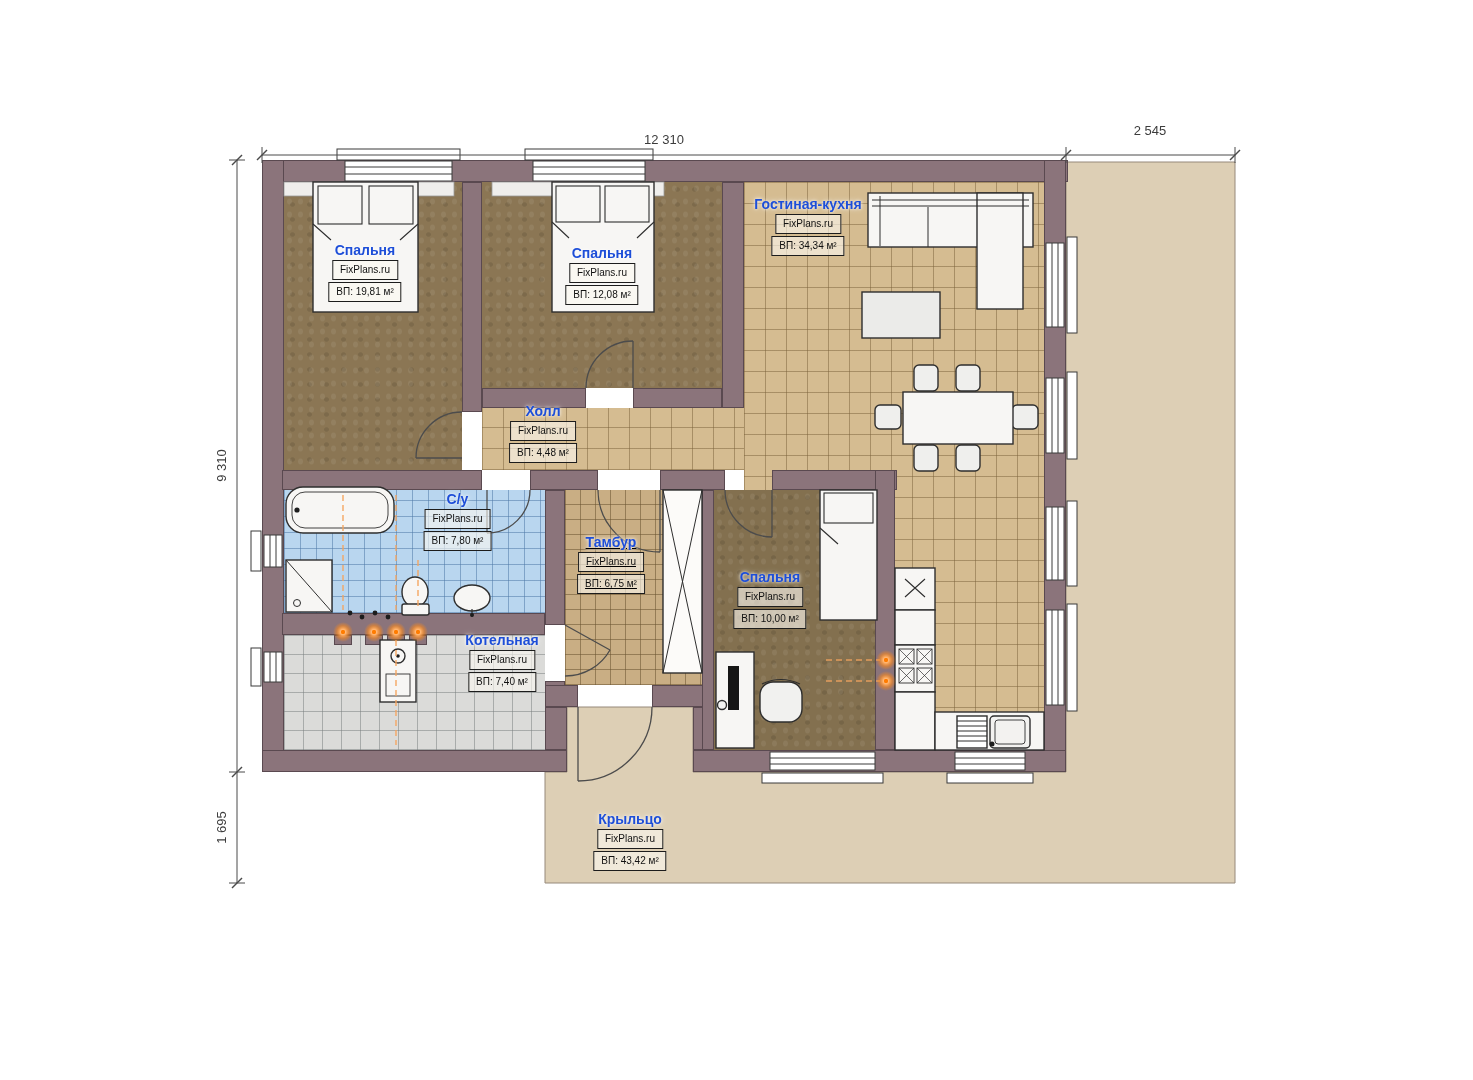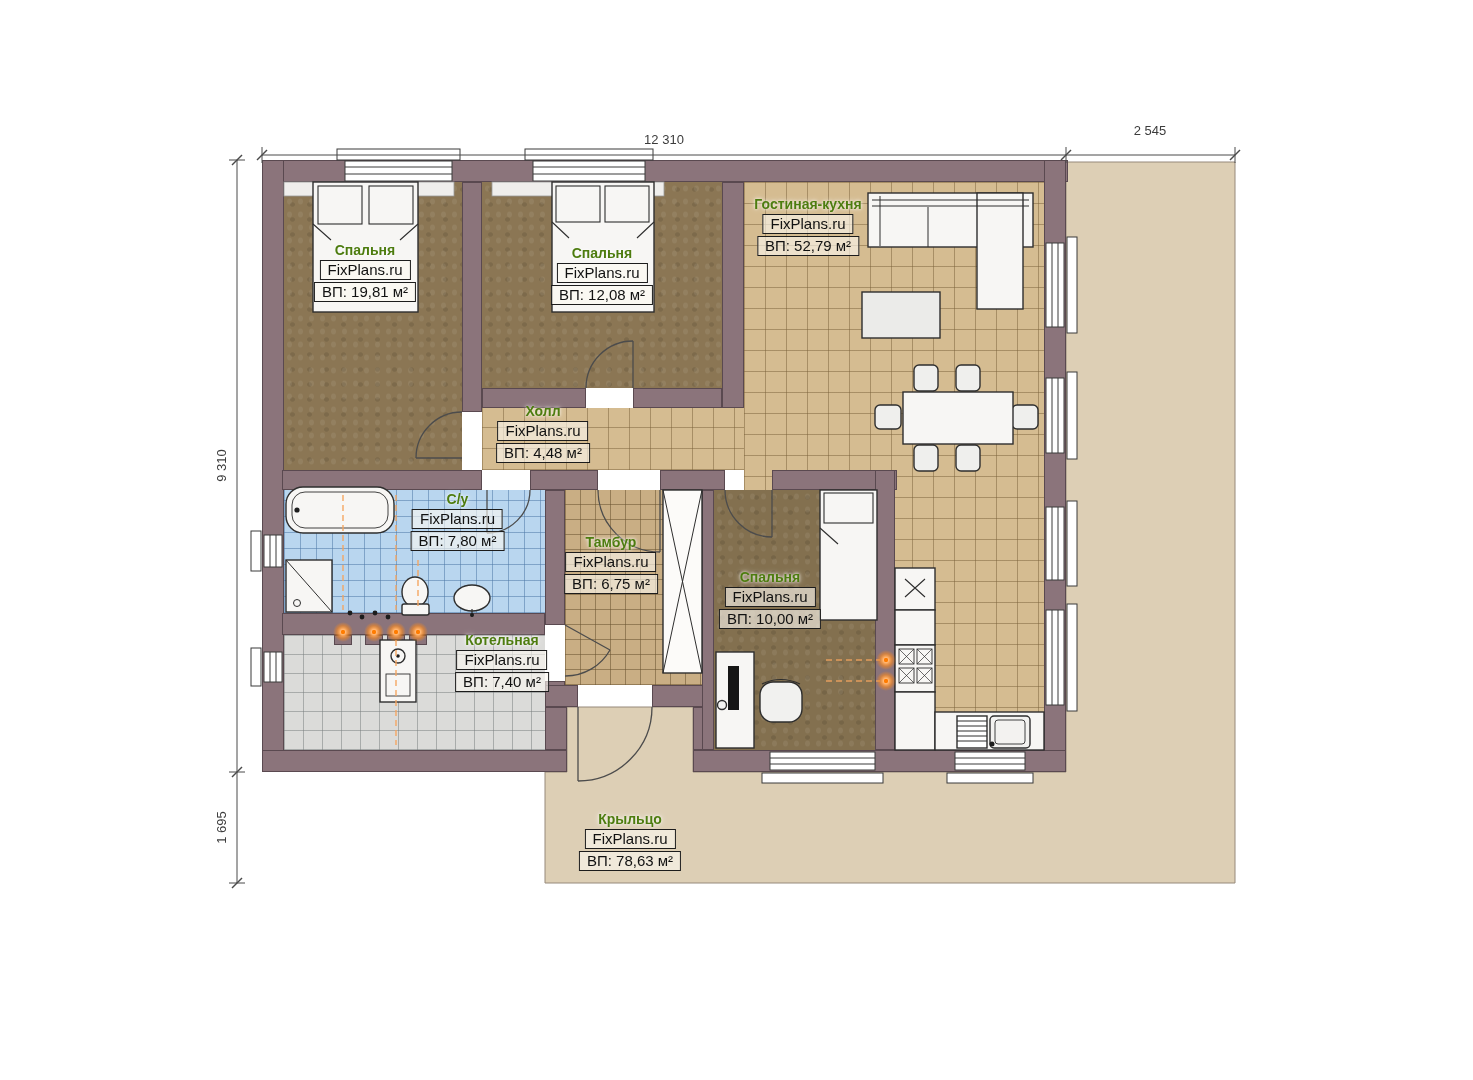--- a/index.html
+++ b/index.html
@@ -24,24 +24,24 @@
     background-image:repeating-linear-gradient(0deg, rgba(80,122,168,.55) 0 1px, transparent 1px 16px),
                      repeating-linear-gradient(90deg, rgba(80,122,168,.55) 0 1px, transparent 1px 16px);}
   .tile-gray{background-color:#dbdbd9;
     background-image:repeating-linear-gradient(0deg, rgba(118,124,124,.5) 0 1px, transparent 1px 19px),
                      repeating-linear-gradient(90deg, rgba(118,124,124,.5) 0 1px, transparent 1px 19px);}
   
   .wall{position:absolute;background:#8b747b;border:1px solid rgba(58,45,52,.6);}
   
   .rlabel{position:absolute;display:flex;flex-direction:column;align-items:center;gap:2px;
           transform:translateX(-50%);z-index:40;}
-  .rname{font-weight:bold;font-size:14px;color:#4d7c0f;white-space:nowrap;line-height:15px;
+  .rname{font-weight:bold;font-size:14px;color:#1d4ed8;white-space:nowrap;line-height:15px;
          text-shadow:0 0 3px rgba(255,255,255,.9),0 0 6px rgba(255,255,255,.7);}
   .lbox{border:1.5px solid #1c1c1c;background:rgba(252,248,240,.62);padding:1px 7px;
-        font-size:15px;color:#111;white-space:nowrap;line-height:16px;}
+        font-size:10px;color:#111;white-space:nowrap;line-height:16px;}
   
   .dim{position:absolute;font-size:13px;color:#3c3c3c;white-space:nowrap;z-index:30;}
   .dim.h{transform:translateX(-50%);}
   .dim.v{transform:rotate(-90deg);transform-origin:center center;}
 </style>
 </head>
 <body>
 
 <div id="plan">
 
@@ -322,46 +322,46 @@
     <div class="lbox">ВП: 19,81 м²</div>
   </div>
   <div class="rlabel" style="left:602px;top:246px;">
     <div class="rname">Спальня</div>
     <div class="lbox">FixPlans.ru</div>
     <div class="lbox">ВП: 12,08 м²</div>
   </div>
   <div class="rlabel" style="left:808px;top:197px;">
     <div class="rname">Гостиная-кухня</div>
     <div class="lbox">FixPlans.ru</div>
-    <div class="lbox">ВП: 52,79 м²</div>
+    <div class="lbox">ВП: 34,34 м²</div>
   </div>
   <div class="rlabel" style="left:543px;top:404px;">
     <div class="rname">Холл</div>
     <div class="lbox">FixPlans.ru</div>
     <div class="lbox">ВП: 4,48 м²</div>
   </div>
   <div class="rlabel" style="left:440px;top:492px;padding-left:35px;">
     <div class="rname">С/у</div>
     <div class="lbox">FixPlans.ru</div>
     <div class="lbox">ВП: 7,80 м²</div>
   </div>
-  <div class="rlabel" style="left:611px;top:535px;">
+  <div class="rlabel" style="left:611px;top:535px;text-decoration:underline;">
     <div class="rname">Тамбур</div>
     <div class="lbox">FixPlans.ru</div>
     <div class="lbox">ВП: 6,75 м²</div>
   </div>
   <div class="rlabel" style="left:770px;top:570px;">
     <div class="rname">Спальня</div>
     <div class="lbox">FixPlans.ru</div>
     <div class="lbox">ВП: 10,00 м²</div>
   </div>
   <div class="rlabel" style="left:478px;top:633px;margin-left:24px;">
     <div class="rname">Котельная</div>
     <div class="lbox">FixPlans.ru</div>
     <div class="lbox">ВП: 7,40 м²</div>
   </div>
   <div class="rlabel" style="left:630px;top:812px;">
     <div class="rname">Крыльцо</div>
     <div class="lbox">FixPlans.ru</div>
-    <div class="lbox">ВП: 78,63 м²</div>
+    <div class="lbox">ВП: 43,42 м²</div>
   </div>
 
 </div>
 
 </body></html>

